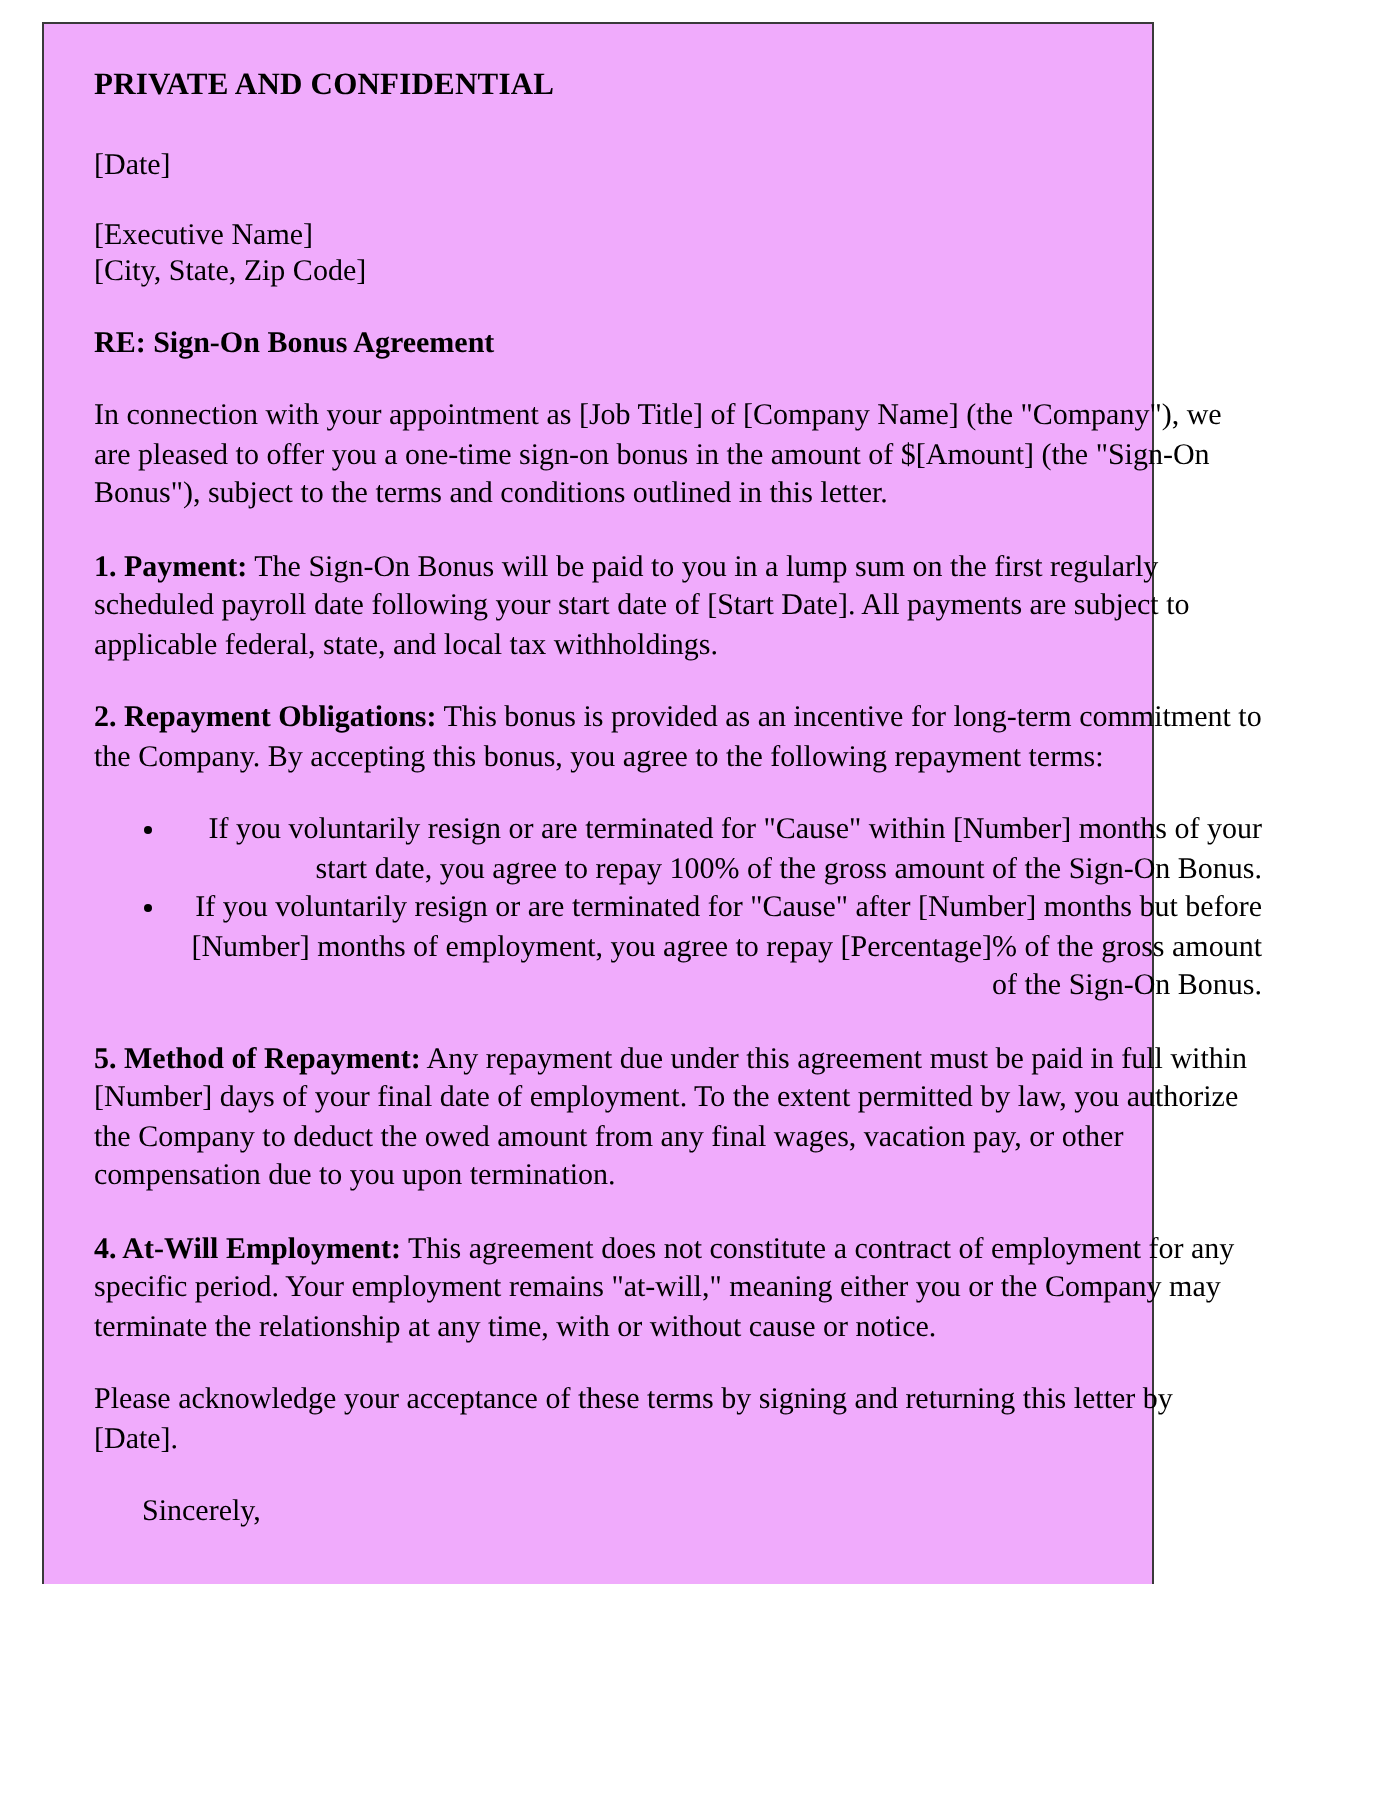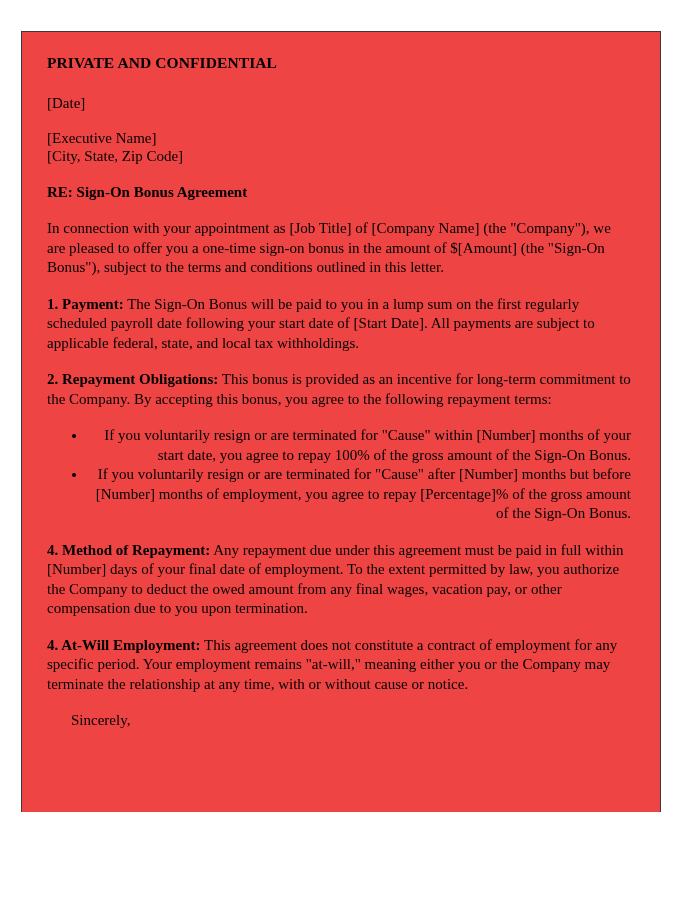--- a/index.html
+++ b/index.html
@@ -12,29 +12,29 @@
     height: 900px;
     overflow: hidden;
     font-family: "Liberation Serif", "DejaVu Serif", serif;
     color: #000000;
   }
 
   
   #page-sheet {
     position: absolute;
     left: 21px;
-    top: 31px;
-    width: 640px;          
+    top: 11px;
+    width: 556px;          
     height: 781px;         
     box-sizing: border-box;
     border-left: 1px solid #3a3a3a;
     border-top: 1px solid #3a3a3a;
     border-right: 1px solid #3a3a3a;
     border-bottom: none;
-    background: #ef4444;
+    background: #f0abfc;
   }
 
   #letter-body {
     position: absolute;
     left: 25px;            
     top: 22px;
     width: 584px;          
   }
 
   .doc-heading {
@@ -111,24 +111,25 @@
     <p class="para">
       <span class="lead">2. Repayment Obligations:</span><span> This bonus is provided as an incentive for long-term commitment to the Company. By accepting this bonus, you agree to the following repayment terms:</span>
     </p>
 
     <ul class="terms-list">
       <li>If you voluntarily resign or are terminated for "Cause" within [Number] months of your start date, you agree to repay 100% of the gross amount of the Sign-On Bonus.</li>
       <li>If you voluntarily resign or are terminated for "Cause" after [Number] months but before [Number] months of employment, you agree to repay [Percentage]% of the gross amount of the Sign-On Bonus.</li>
     </ul>
 
     <p class="para">
-      <span class="lead">4. Method of Repayment:</span><span> Any repayment due under this agreement must be paid in full within [Number] days of your final date of employment. To the extent permitted by law, you authorize the Company to deduct the owed amount from any final wages, vacation pay, or other compensation due to you upon termination.</span>
+      <span class="lead">5. Method of Repayment:</span><span> Any repayment due under this agreement must be paid in full within [Number] days of your final date of employment. To the extent permitted by law, you authorize the Company to deduct the owed amount from any final wages, vacation pay, or other compensation due to you upon termination.</span>
     </p>
 
     <p class="para">
       <span class="lead">4. At-Will Employment:</span><span> This agreement does not constitute a contract of employment for any specific period. Your employment remains "at-will," meaning either you or the Company may terminate the relationship at any time, with or without cause or notice.</span>
     </p>
 
+    <p class="para">Please acknowledge your acceptance of these terms by signing and returning this letter by [Date].</p>
 
     <p class="para closing">Sincerely,</p>
 
   </div>
 </div>
 
 </body></html>

